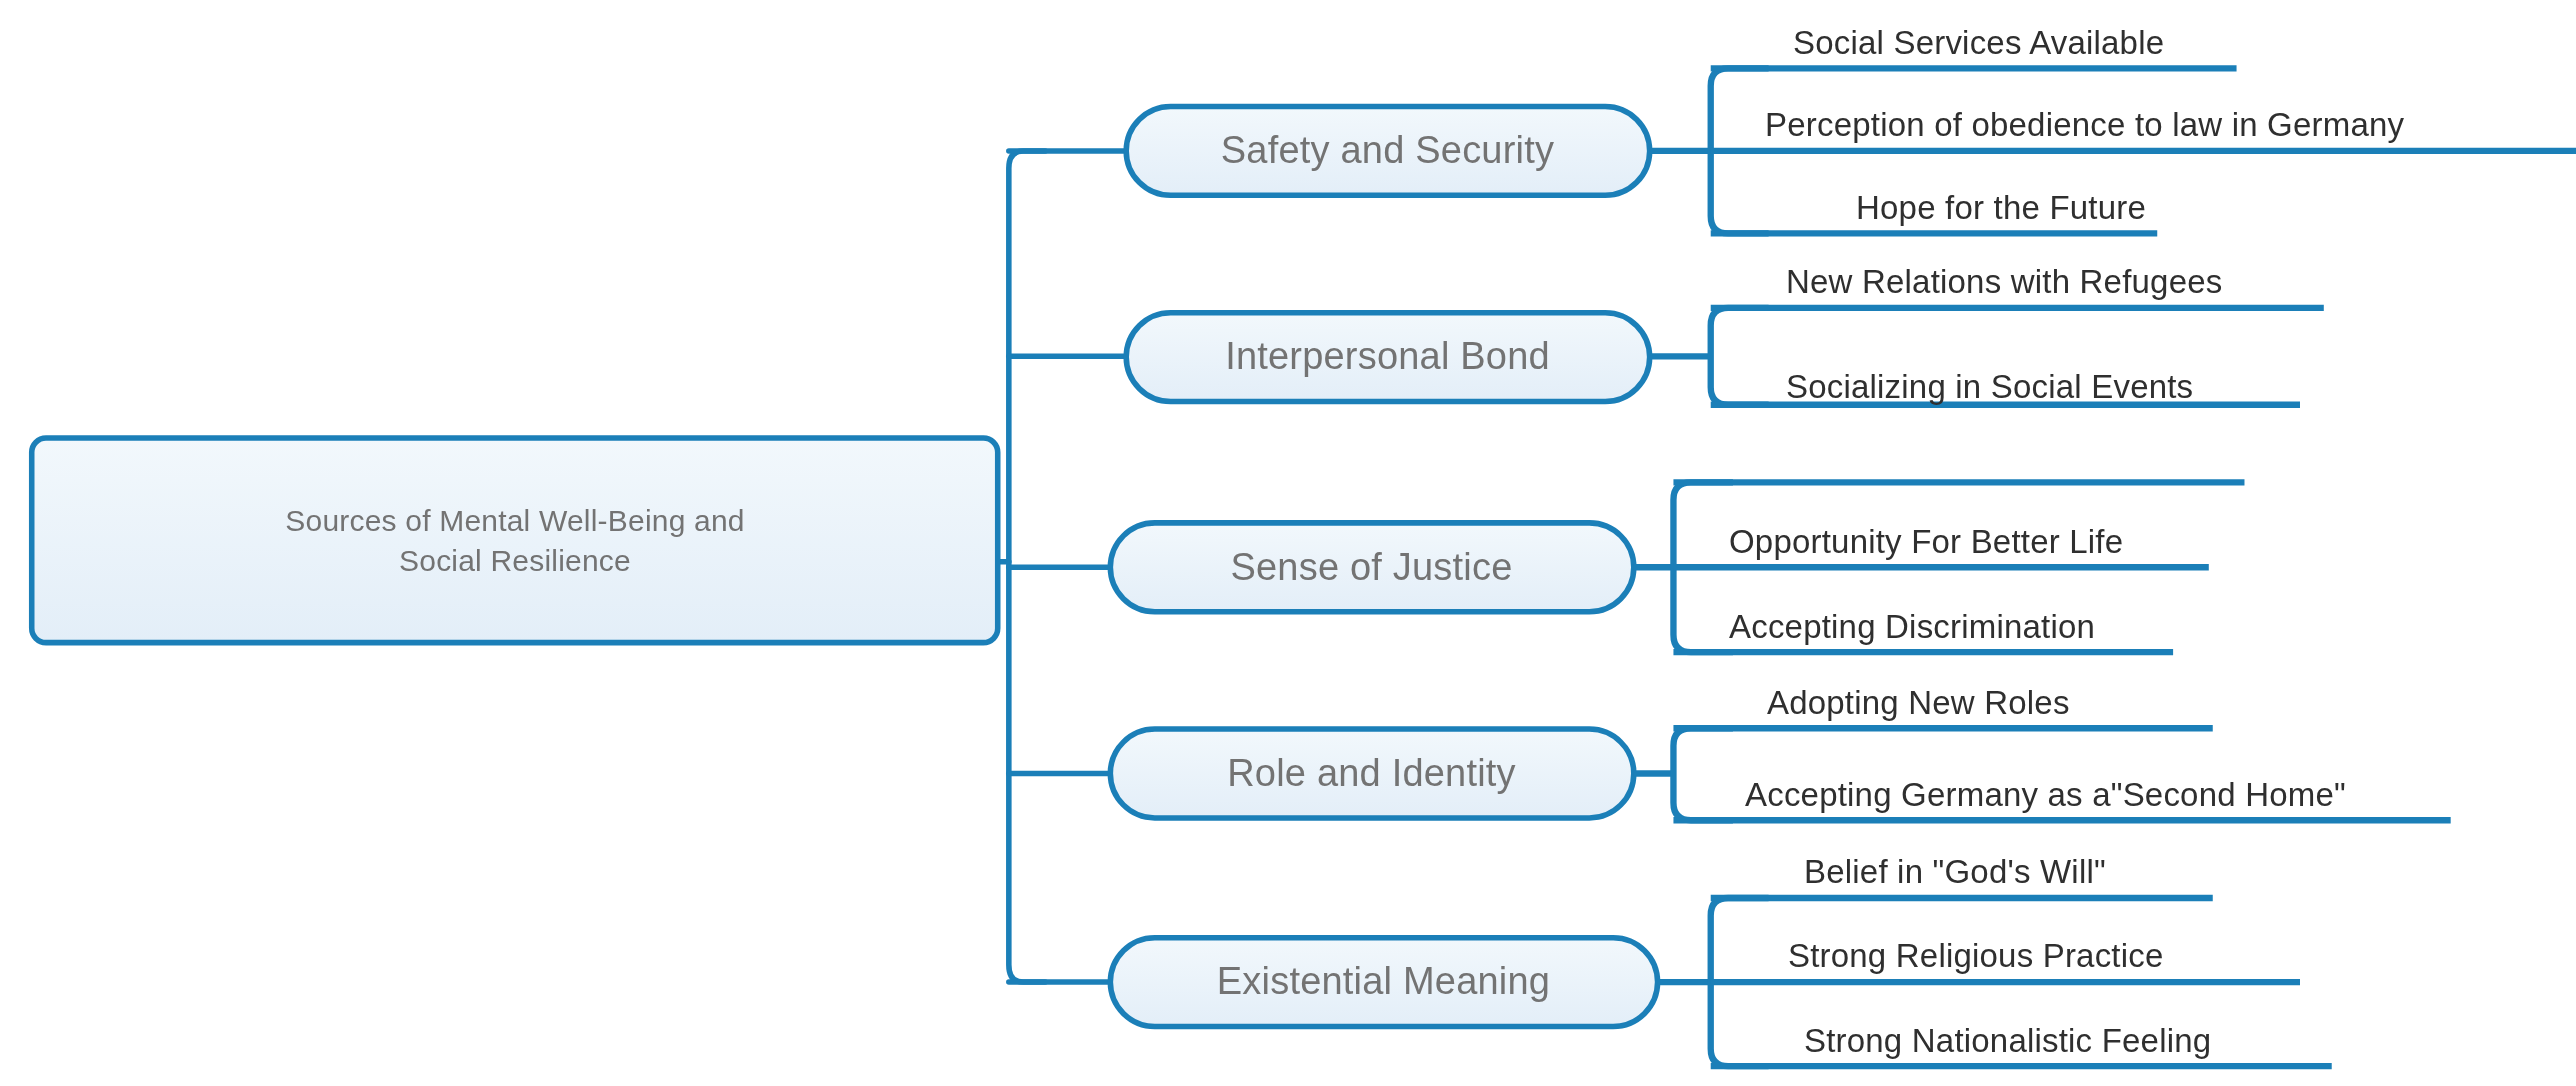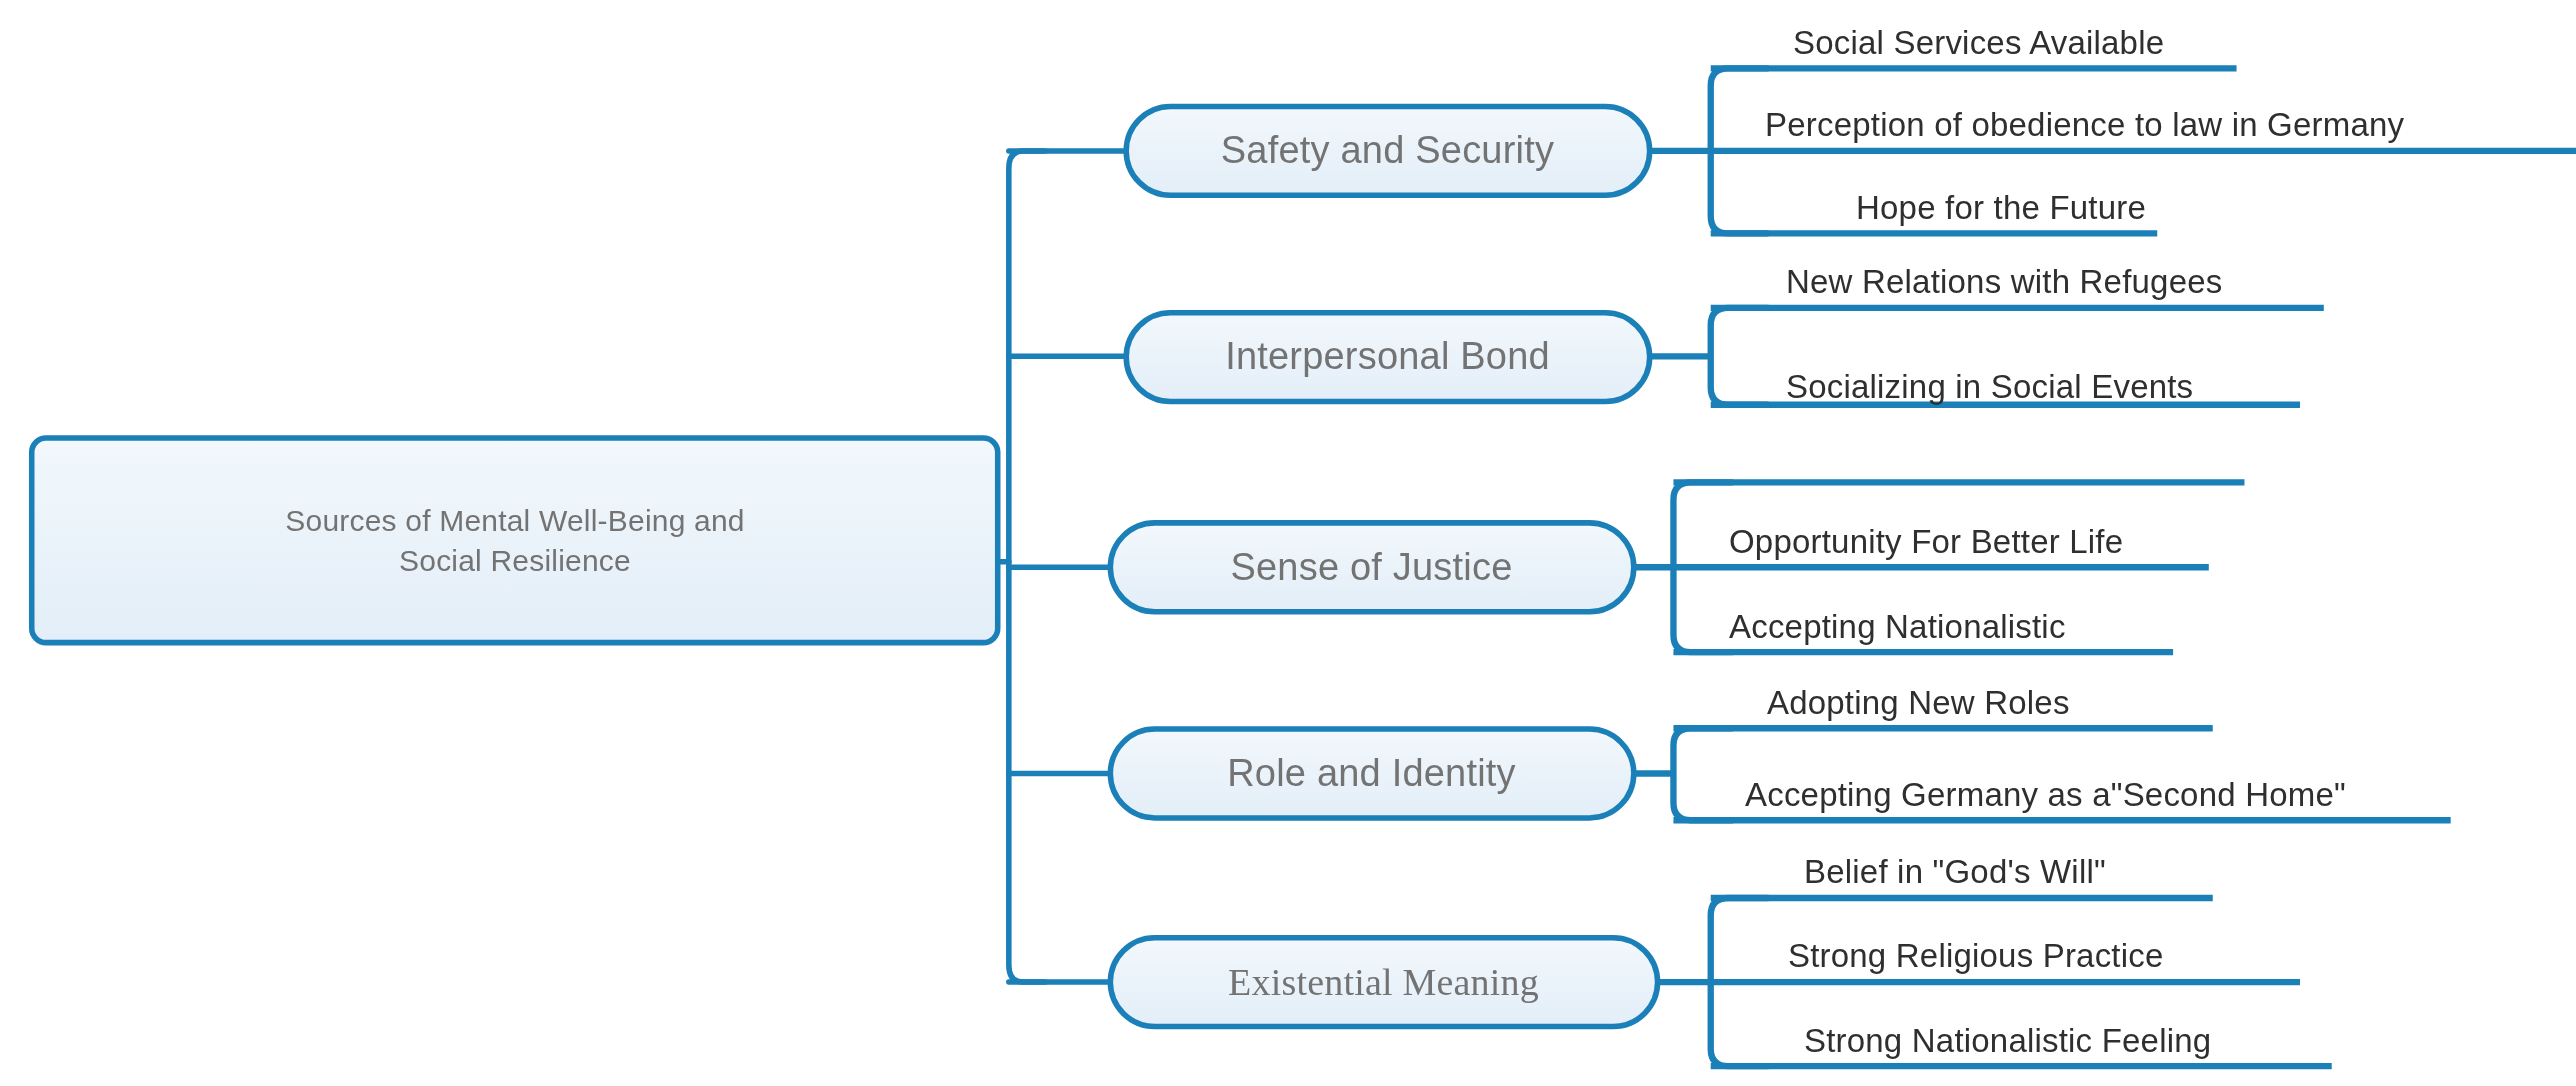--- a/index.html
+++ b/index.html
@@ -122,31 +122,31 @@
     </g>
   </svg>
 
   <div class="node-text root-text" style="left:32px; top:438px; width:966px; height:205px;">Sources of Mental Well-Being and
 Social Resilience</div>
 
   <div class="node-text branch-text" style="left:1126px; top:106px; width:523px; height:89px;">Safety and Security</div>
   <div class="node-text branch-text" style="left:1126px; top:312px; width:523px; height:89px;">Interpersonal Bond</div>
   <div class="node-text branch-text" style="left:1110px; top:523px; width:523px; height:89px;">Sense of Justice</div>
   <div class="node-text branch-text" style="left:1110px; top:729px; width:523px; height:89px;">Role and Identity</div>
-  <div class="node-text branch-text" style="left:1110px; top:937px; width:547px; height:89px;font-family:Liberation Serif, serif;">Existential Meaning</div>
+  <div class="node-text branch-text" style="left:1110px; top:937px; width:547px; height:89px;">Existential Meaning</div>
 
   <div class="leaf-text" style="left:1765px; top:24px;margin-left:28px;">Social Services Available</div>
   <div class="leaf-text" style="left:1765px; top:106px;">Perception of obedience to law in Germany</div>
   <div class="leaf-text" style="left:1856px; top:189px;text-align:right;">Hope for the Future</div>
 
   <div class="leaf-text" style="left:1786px; top:263px;">New Relations with Refugees</div>
   <div class="leaf-text" style="left:1786px; top:368px;">Socializing in Social Events</div>
 
   <div class="leaf-text" style="left:1729px; top:523px;">Opportunity For Better Life</div>
-  <div class="leaf-text" style="left:1729px; top:608px;">Accepting Nationalistic</div>
+  <div class="leaf-text" style="left:1729px; top:608px;">Accepting Discrimination</div>
 
   <div class="leaf-text" style="left:1767px; top:684px;">Adopting New Roles</div>
   <div class="leaf-text" style="left:1745px; top:776px;">Accepting Germany as a"Second Home"</div>
 
   <div class="leaf-text" style="left:1804px; top:853px;">Belief in "God's Will"</div>
   <div class="leaf-text" style="left:1788px; top:937px;">Strong Religious Practice</div>
   <div class="leaf-text" style="left:1804px; top:1022px;">Strong Nationalistic Feeling</div>
 
 </div>
 

